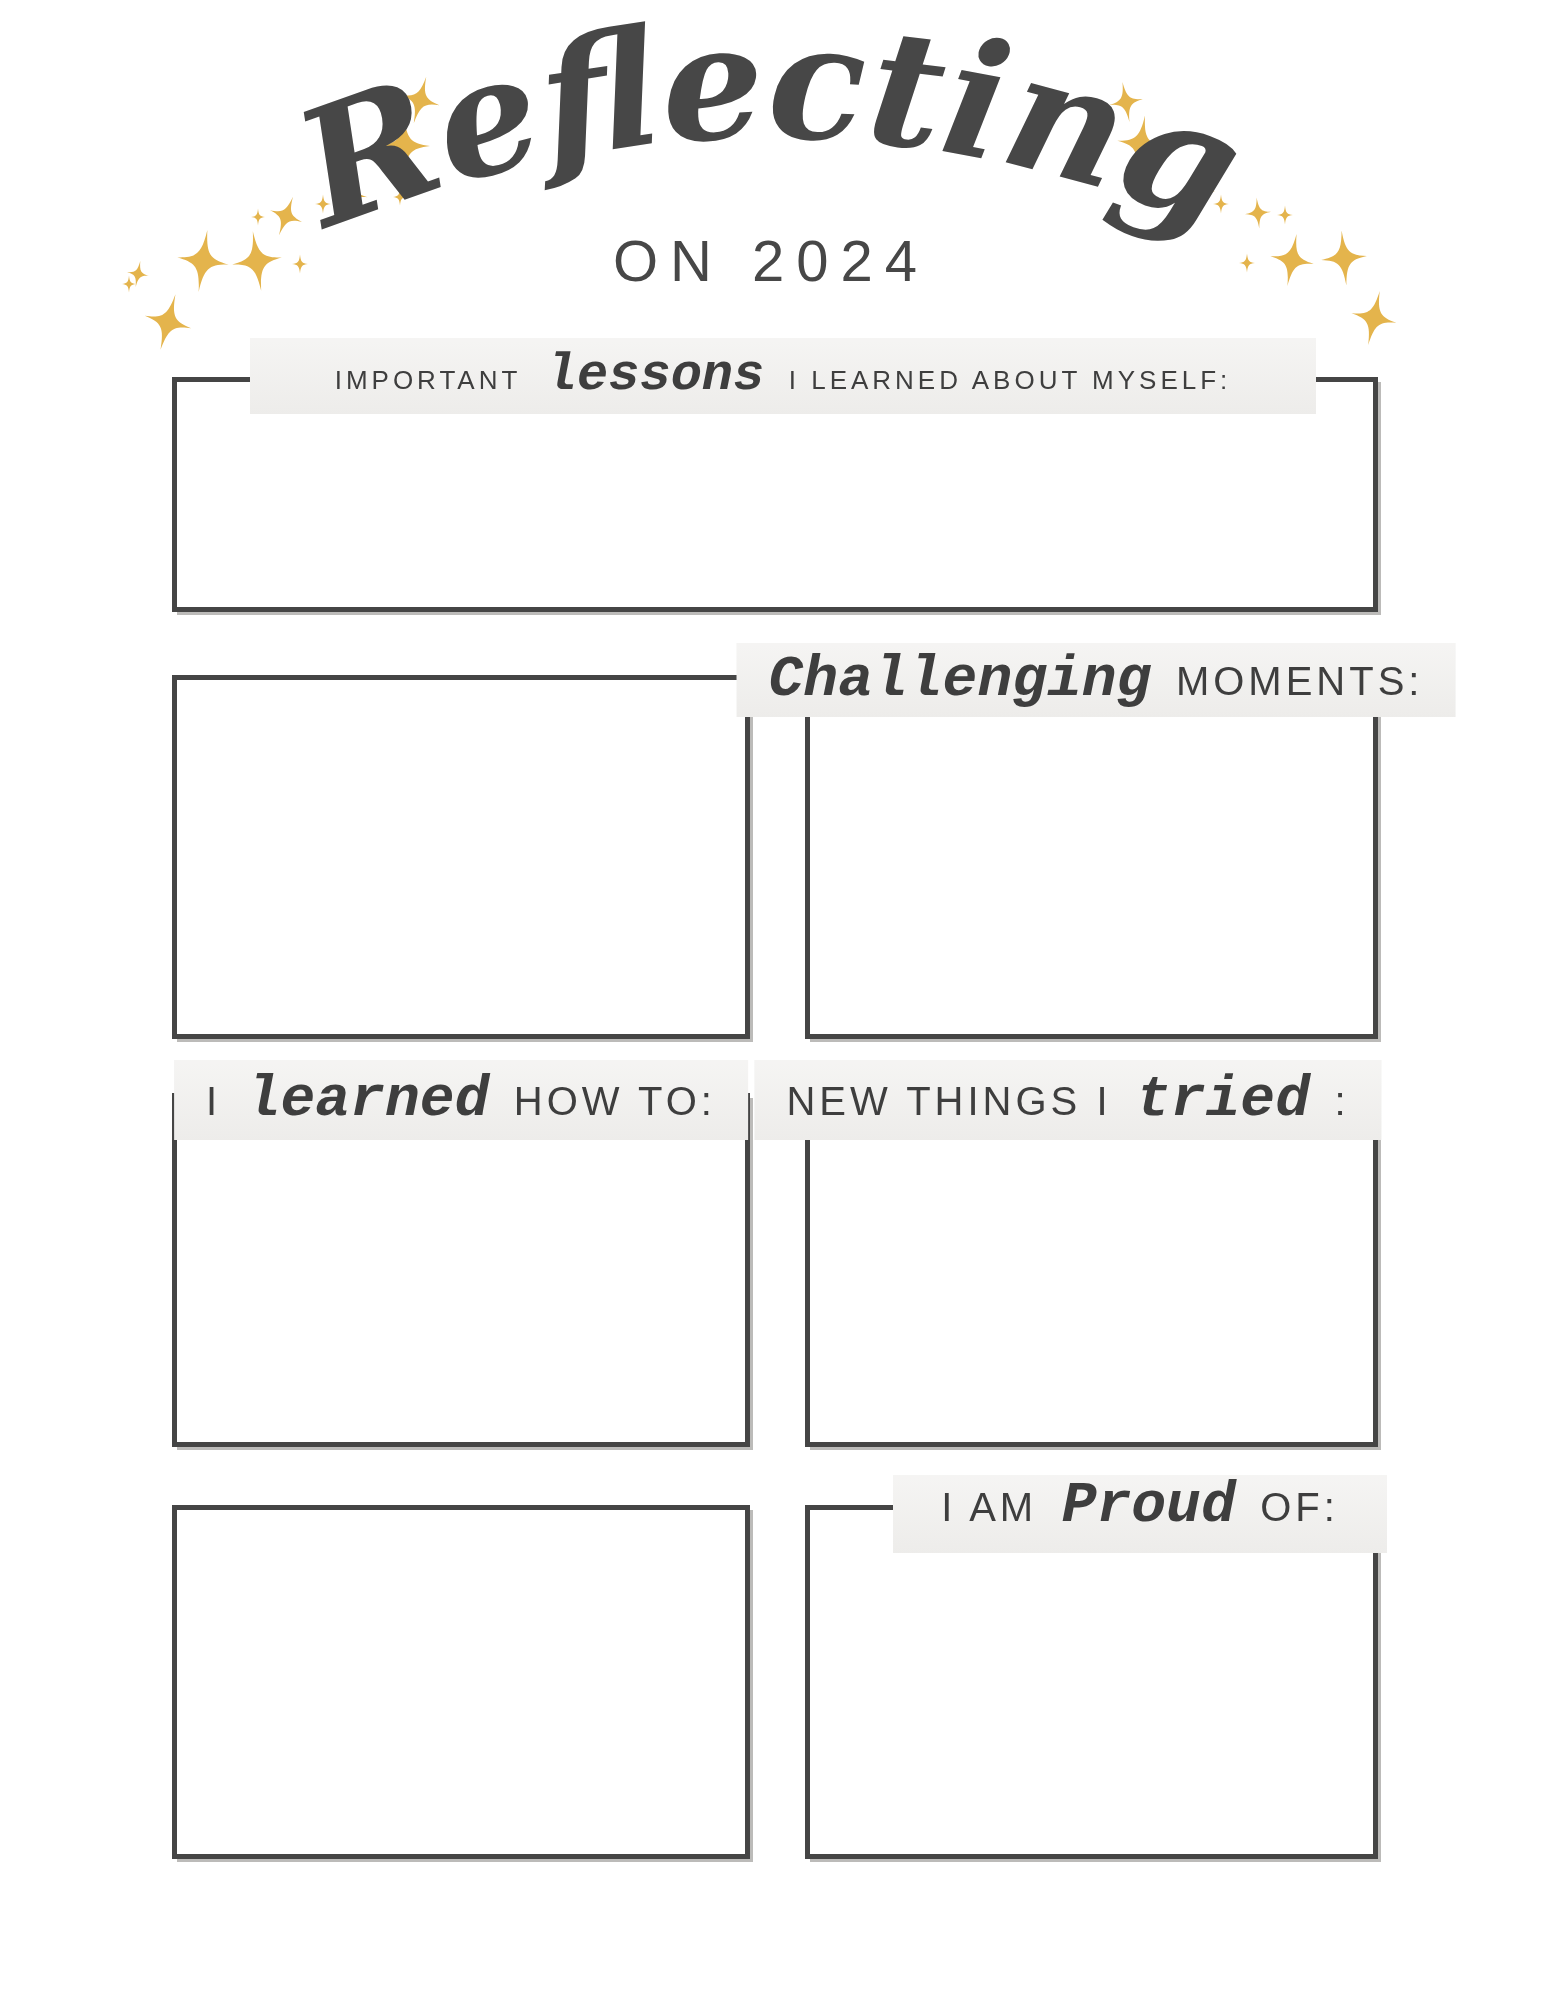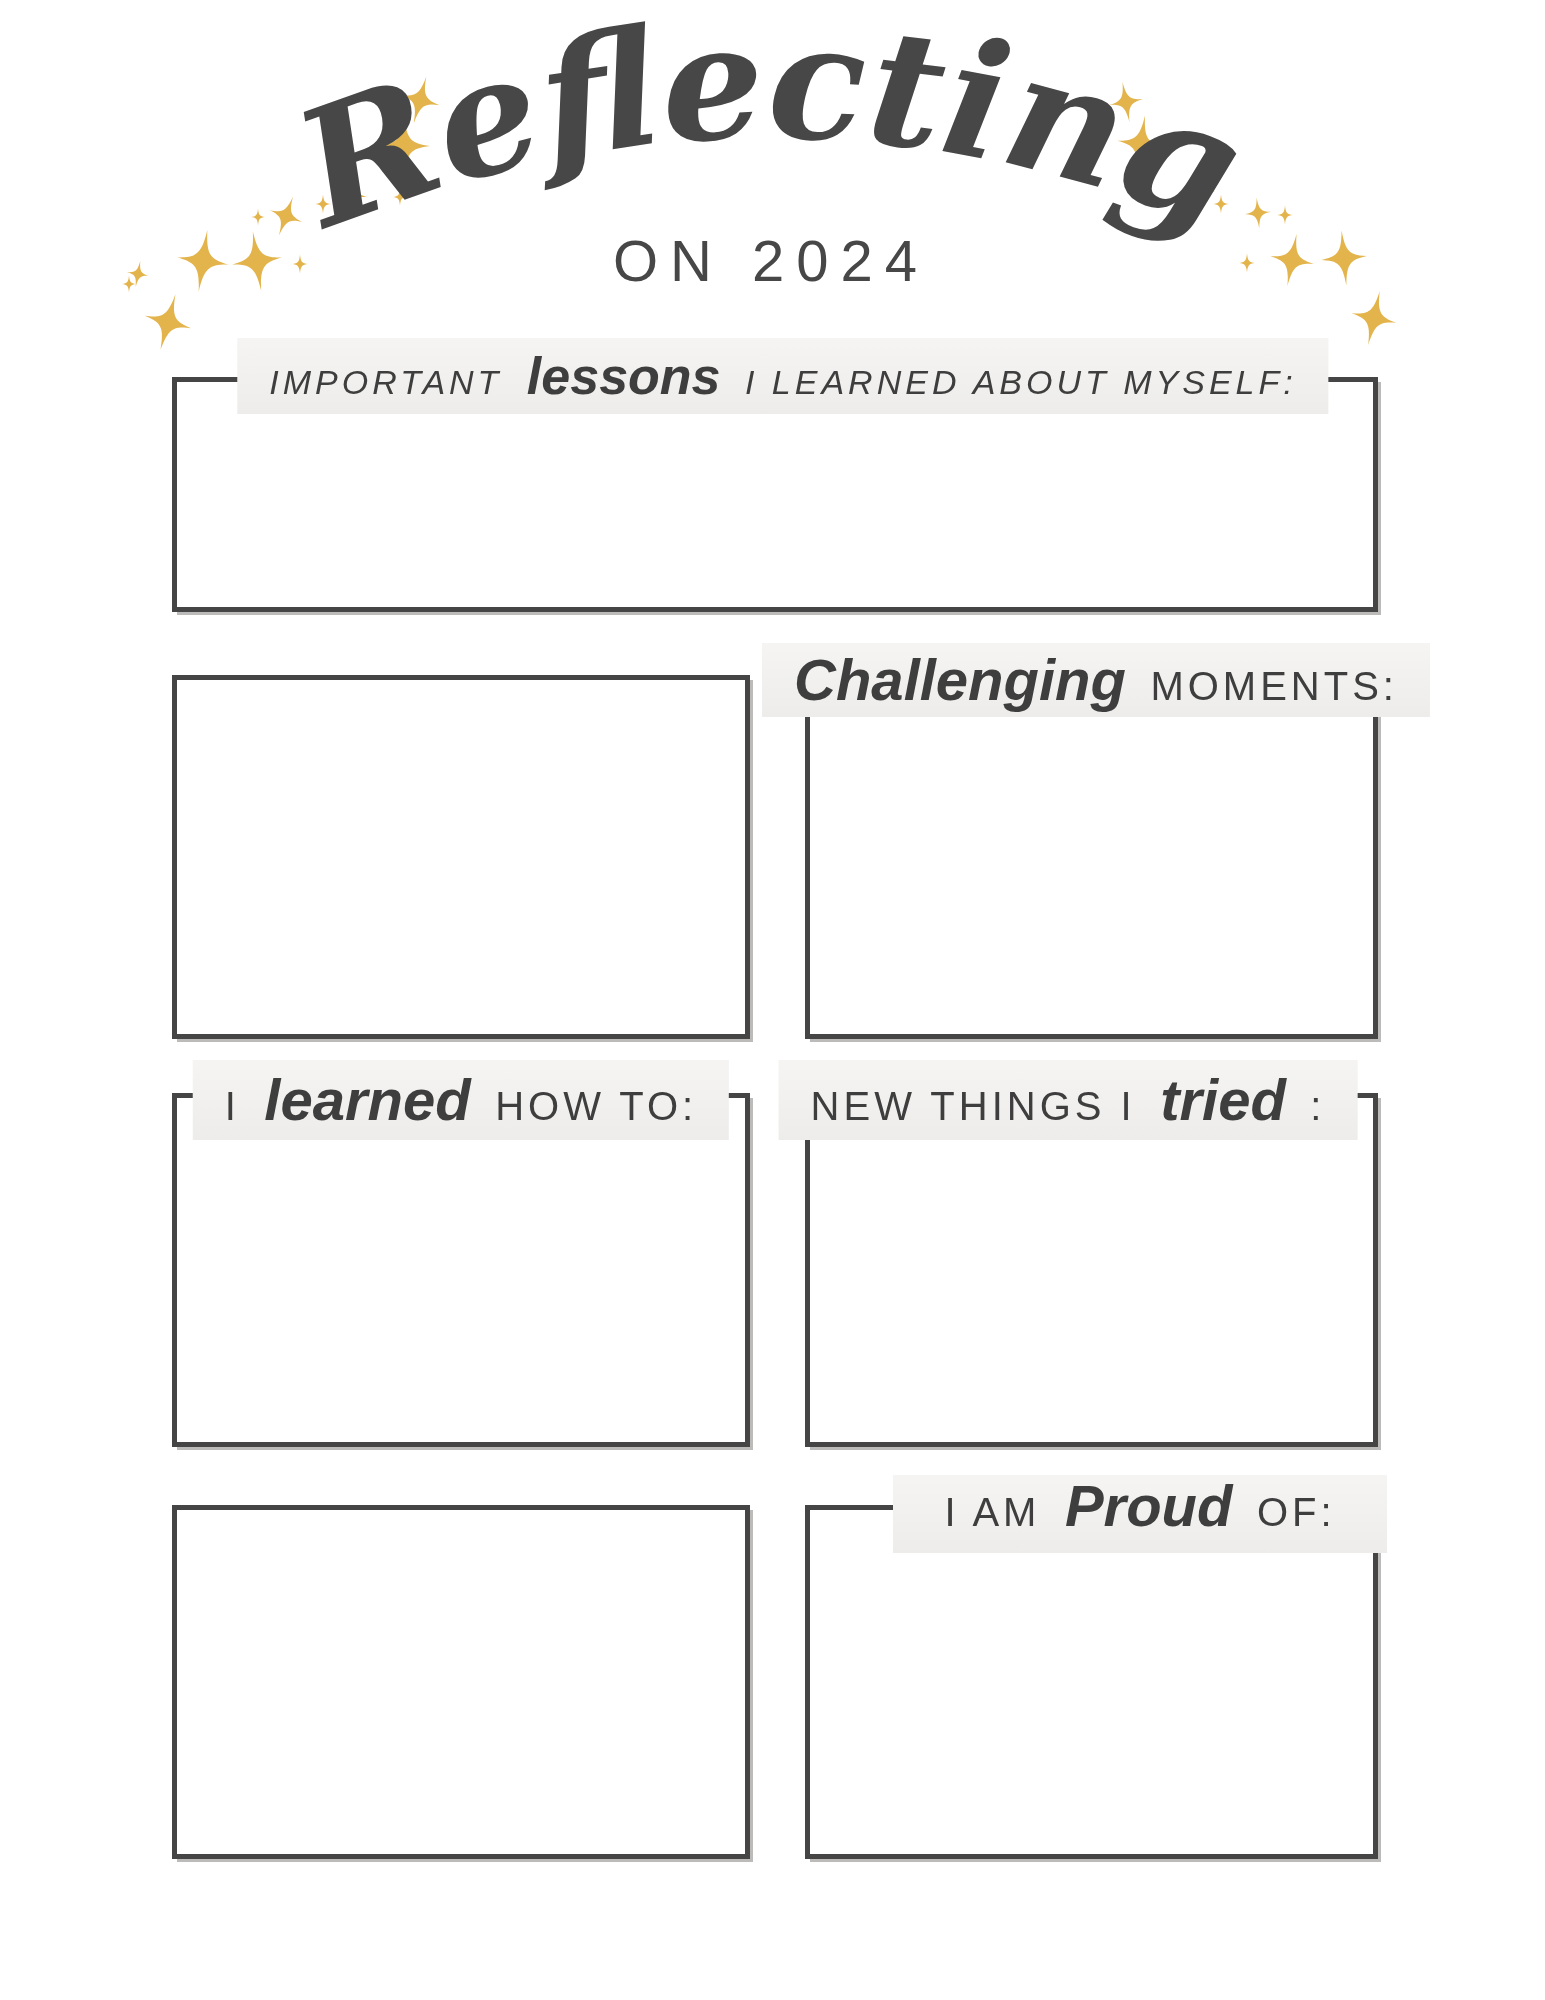--- a/index.html
+++ b/index.html
@@ -46,28 +46,28 @@
     color: #3e3e3e;
   }
   .sans {
     font-family: "Liberation Sans", sans-serif;
     font-size: 40px;
     letter-spacing: 4px;
     color: #3e3e3e;
     margin: 0 10px;
   }
   .script {
-    font-family: Liberation Sans, sans-serif;
+    font-family: Liberation Mono, monospace;
     font-style: italic;
     font-weight: 700;
     font-size: 58px;
     color: #3e3e3e;
     margin: 0 10px;
   }
-  .band--first .sans { font-size: 34px; letter-spacing: 4px; font-style: italic; }
+  .band--first .sans { font-size: 26px; letter-spacing: 4px; }
   .band--first .script { font-size: 52px; }
 </style>
 </head>
 <body>
 
 <div class="page">
 
   <svg class="header-svg" width="1545" height="350" viewBox="0 0 1545 350">
     <defs>
       <path id="title-arc" d="M 350 220 Q 770 55 1190 220" fill="none"></path>

